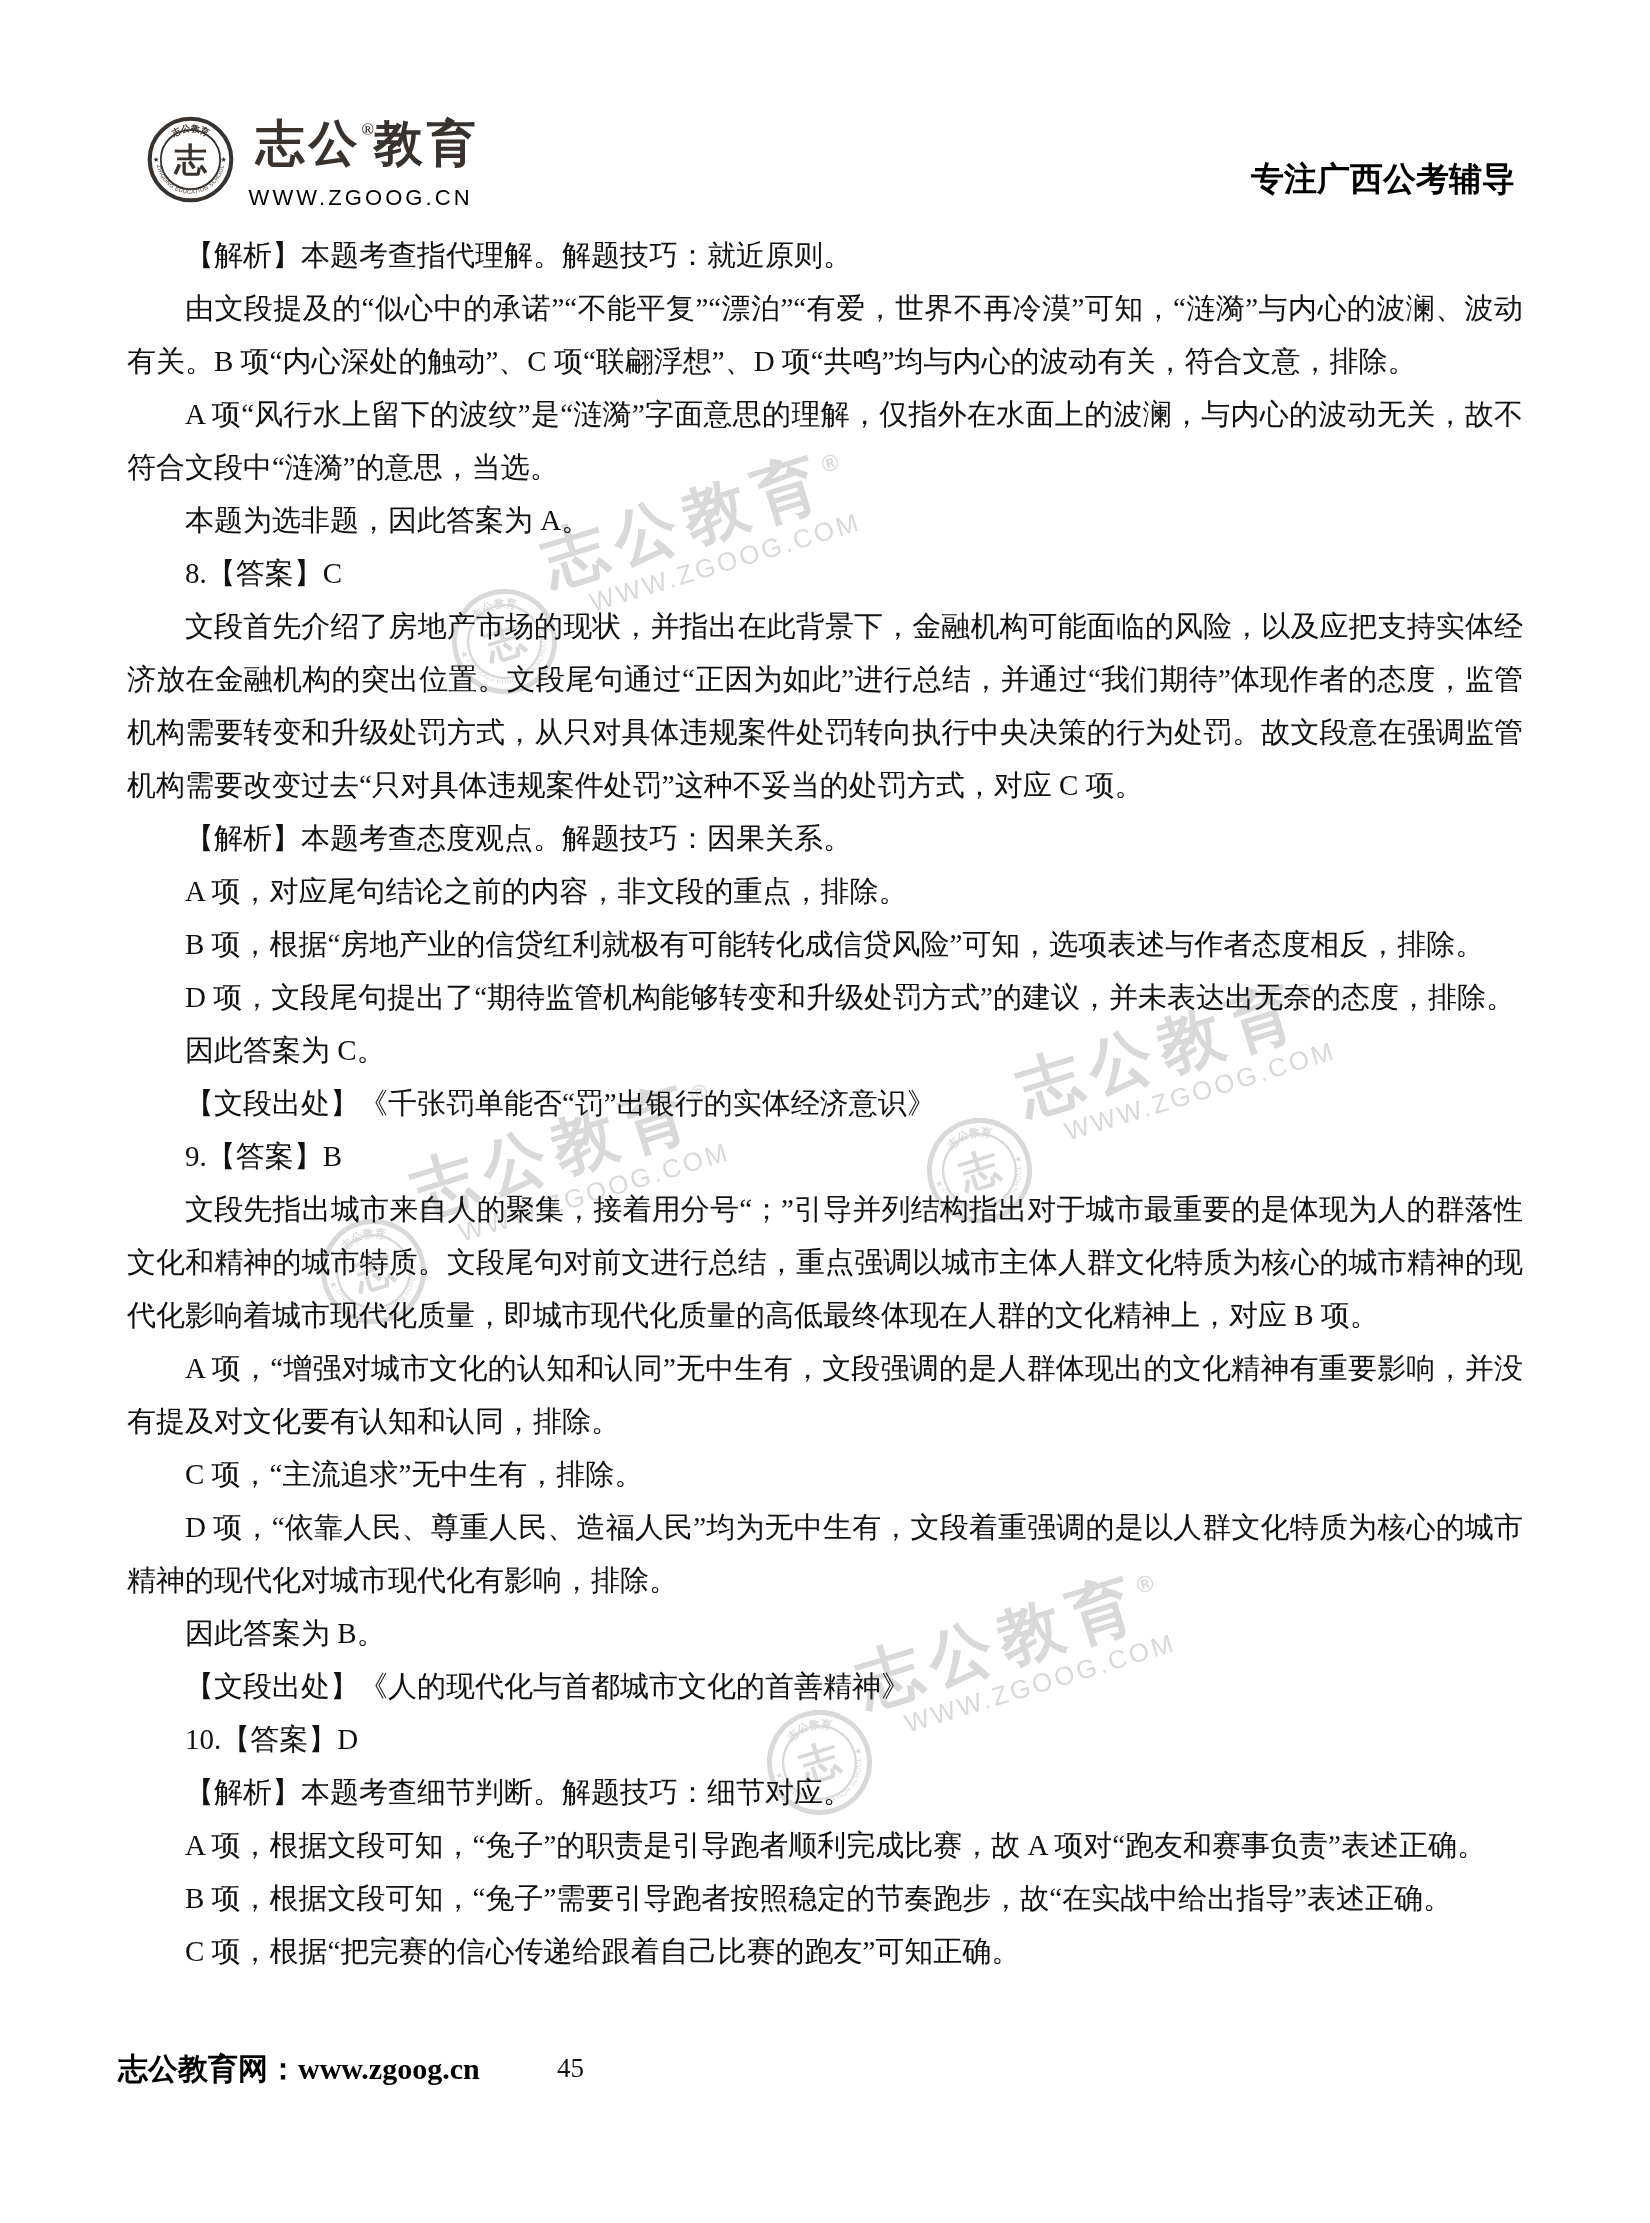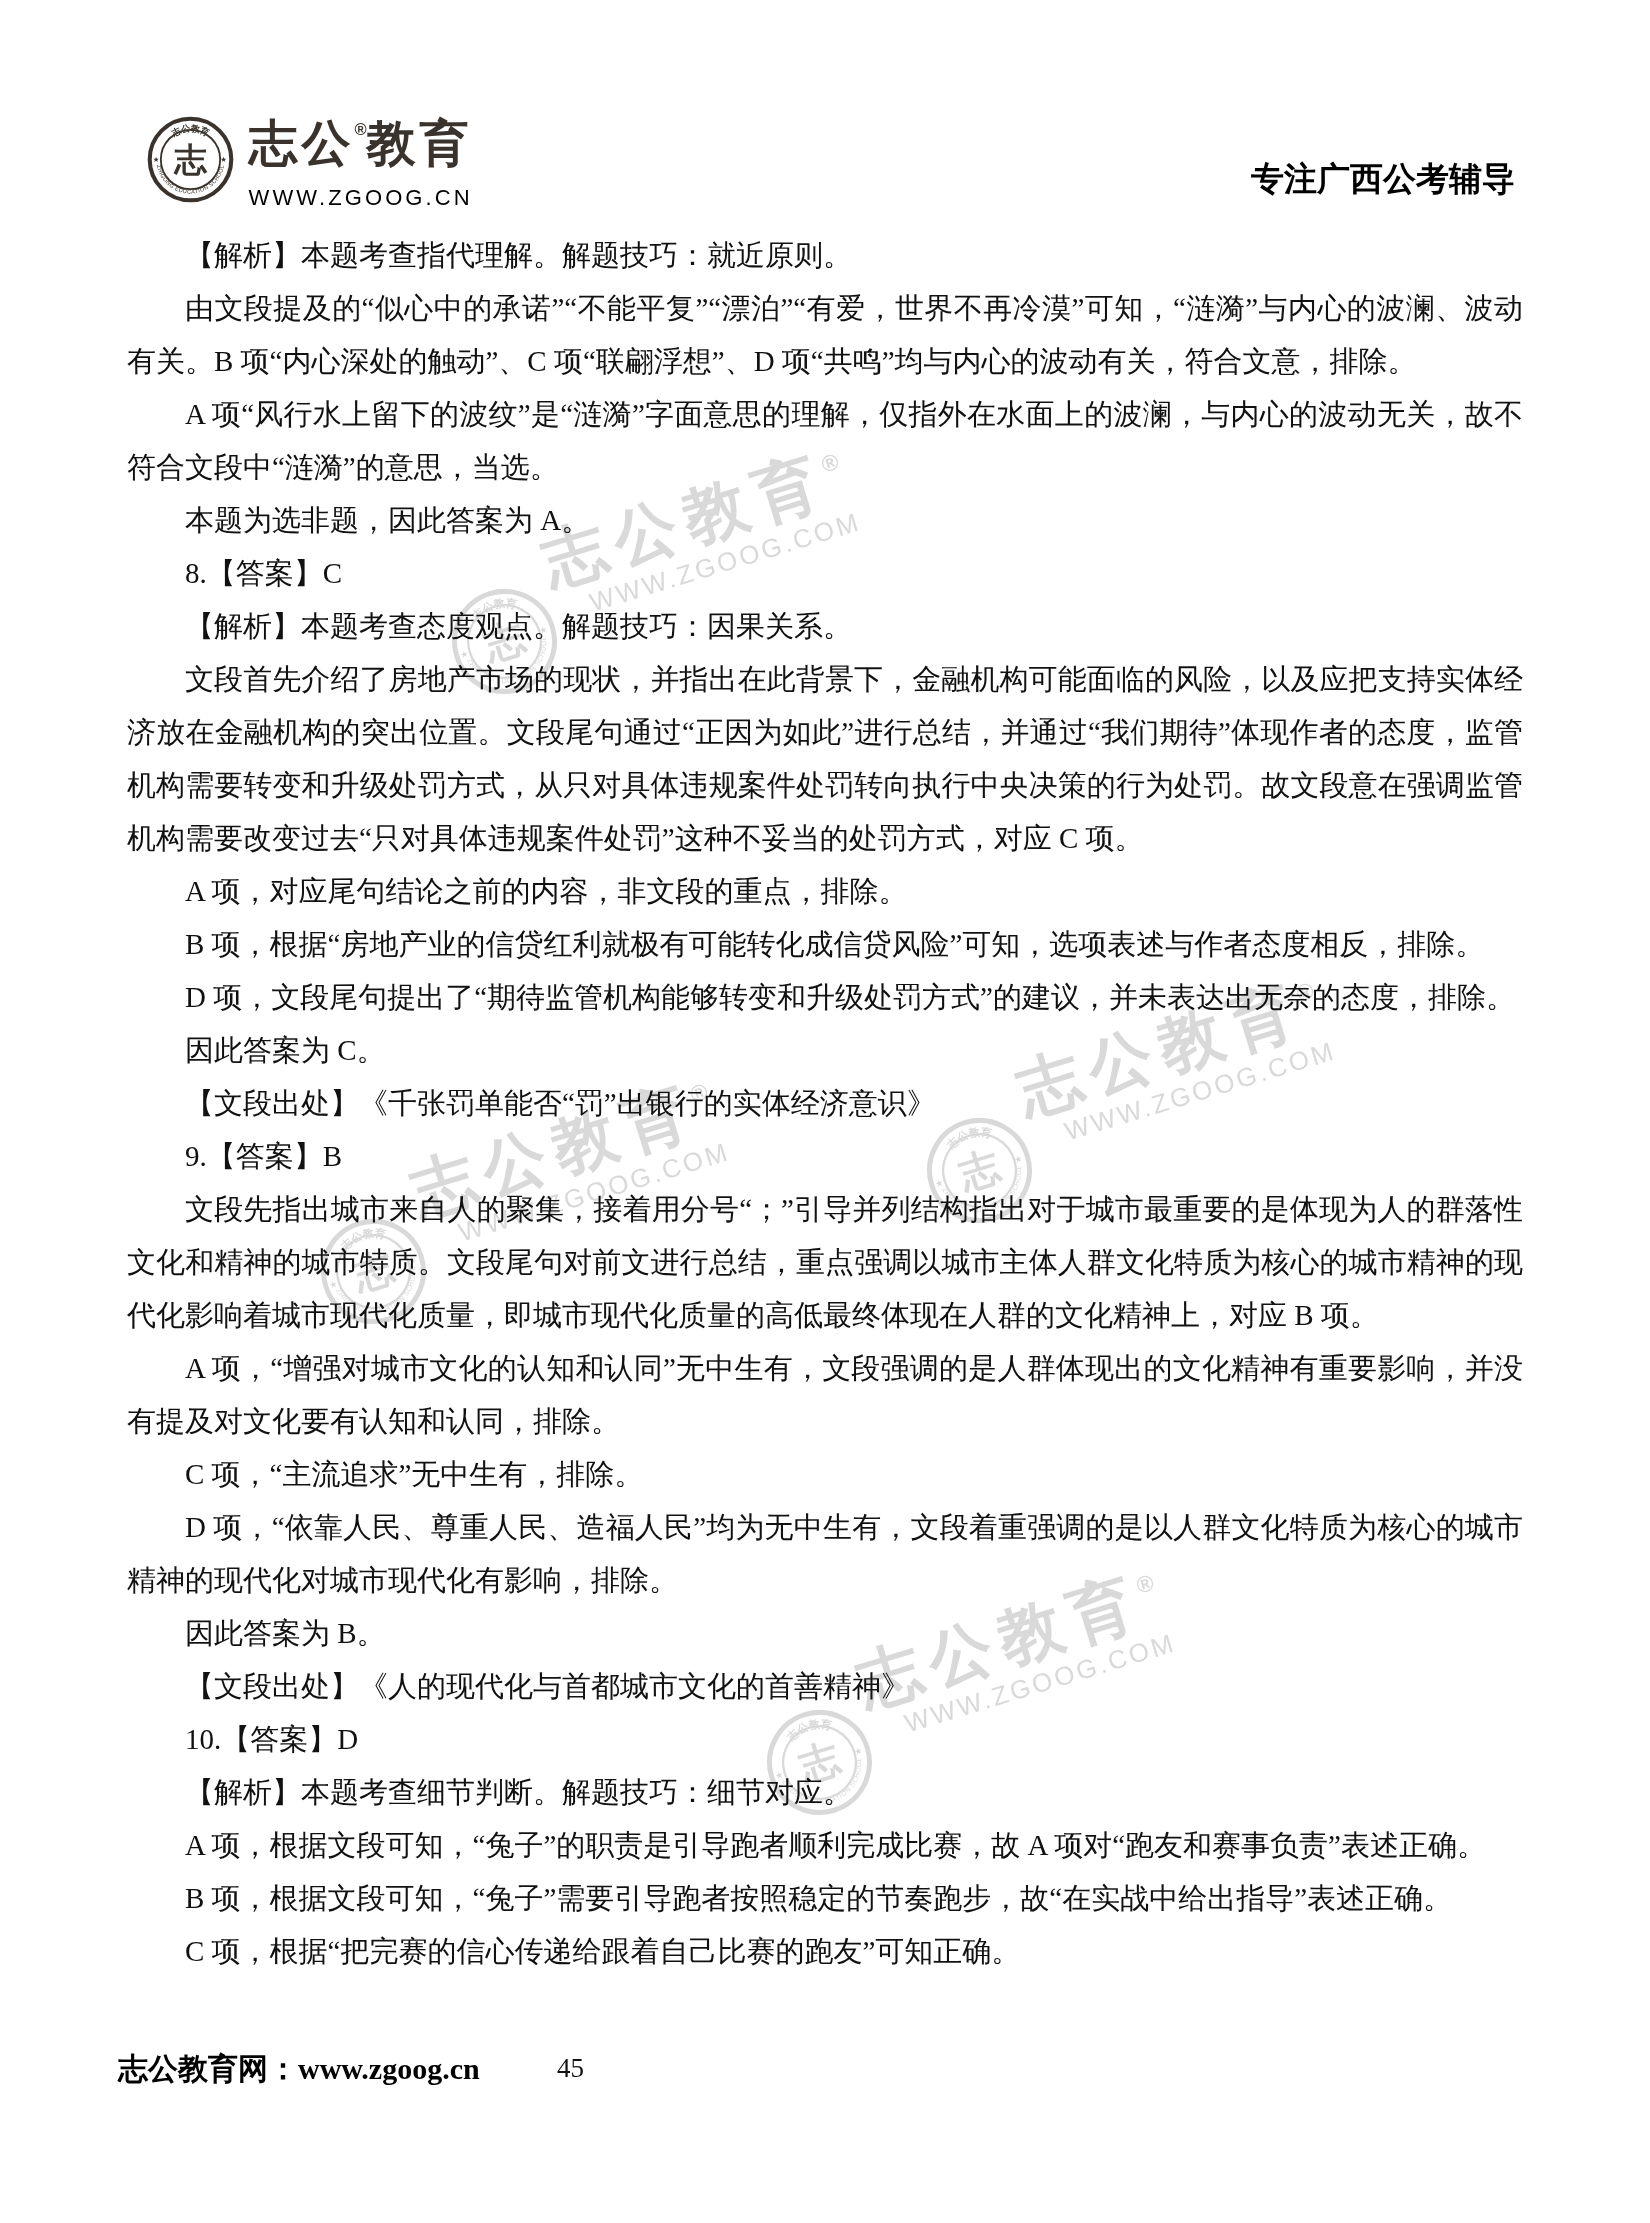--- a/index.html
+++ b/index.html
@@ -32,22 +32,22 @@
   }
   .wm-t1{left:437px;top:500px;}
   .wm-t2{left:912px;top:1029px;}
   .wm-t3{left:306px;top:1130px;}
   .wm-t4{left:752px;top:1621px;}
   
   .logo{position:absolute;left:146px;top:115px;display:flex;align-items:flex-start;gap:13.6px;color:#3a332d;}
   .logo-seal{width:89px;height:89px;}
   .logo-text{padding-top:3.9px;}
   .logo-name{
-    font-family:Liberation Sans, sans-serif;
-    font-weight:900;font-size:49px;line-height:1;letter-spacing:3.9px;color:#3a332d;
+    font-family:Liberation Serif, serif;
+    font-weight:900;font-size:49px;line-height:1;letter-spacing:3.9px;color:#3a332d;margin-left:7px;
   }
   .logo-reg{font-size:16.5px;vertical-align:25px;letter-spacing:0;}
   .logo-url{
     font-family:"Liberation Sans","DejaVu Sans",sans-serif;
     font-size:22px;letter-spacing:3.1px;margin-top:17px;color:#000000;font-weight:500;
   }
   .tagline{
     position:absolute;right:136px;top:157px;
     font-size:33px;font-weight:bold;color:#000;
   }
@@ -151,22 +151,22 @@
     </div>
     <div class="tagline">专注广西公考辅导</div>
   </header>
 
   <main class="content">
       <p class="para">【解析】本题考查指代理解。解题技巧：就近原则。</p>
       <p class="para">由文段提及的“似心中的承诺”“不能平复”“漂泊”“有爱，世界不再冷漠”可知，“涟漪”与内心的波澜、波动有关。B 项“内心深处的触动”、C 项“联翩浮想”、D 项“共鸣”均与内心的波动有关，符合文意，排除。</p>
       <p class="para">A 项“风行水上留下的波纹”是“涟漪”字面意思的理解，仅指外在水面上的波澜，与内心的波动无关，故不符合文段中“涟漪”的意思，当选。</p>
       <p class="para">本题为选非题，因此答案为 A。</p>
       <p class="para">8.【答案】C</p>
+      <p class="para">文段首先介绍了房地产市场的现状，并指出在此背景下，金融机构可能面临的风险，以及应把支持实体经济放在金融机构的突出位置。文段尾句通过“正因为如此”进行总结，并通过“我们期待”体现作者的态度，监管机构需要转变和升级处罚方式，从只对具体违规案件处罚转向执行中央决策的行为处罚。故文段意在强调监管机构需要改变过去“只对具体违规案件处罚”这种不妥当的处罚方式，对应 C 项。</p>
       <p class="para">【解析】本题考查态度观点。解题技巧：因果关系。</p>
-      <p class="para">文段首先介绍了房地产市场的现状，并指出在此背景下，金融机构可能面临的风险，以及应把支持实体经济放在金融机构的突出位置。文段尾句通过“正因为如此”进行总结，并通过“我们期待”体现作者的态度，监管机构需要转变和升级处罚方式，从只对具体违规案件处罚转向执行中央决策的行为处罚。故文段意在强调监管机构需要改变过去“只对具体违规案件处罚”这种不妥当的处罚方式，对应 C 项。</p>
       <p class="para">A 项，对应尾句结论之前的内容，非文段的重点，排除。</p>
       <p class="para">B 项，根据“房地产业的信贷红利就极有可能转化成信贷风险”可知，选项表述与作者态度相反，排除。</p>
       <p class="para">D 项，文段尾句提出了“期待监管机构能够转变和升级处罚方式”的建议，并未表达出无奈的态度，排除。</p>
       <p class="para">因此答案为 C。</p>
       <p class="para">【文段出处】《千张罚单能否“罚”出银行的实体经济意识》</p>
       <p class="para">9.【答案】B</p>
       <p class="para">文段先指出城市来自人的聚集，接着用分号“；”引导并列结构指出对于城市最重要的是体现为人的群落性文化和精神的城市特质。文段尾句对前文进行总结，重点强调以城市主体人群文化特质为核心的城市精神的现代化影响着城市现代化质量，即城市现代化质量的高低最终体现在人群的文化精神上，对应 B 项。</p>
       <p class="para">A 项，“增强对城市文化的认知和认同”无中生有，文段强调的是人群体现出的文化精神有重要影响，并没有提及对文化要有认知和认同，排除。</p>
       <p class="para">C 项，“主流追求”无中生有，排除。</p>
       <p class="para">D 项，“依靠人民、尊重人民、造福人民”均为无中生有，文段着重强调的是以人群文化特质为核心的城市精神的现代化对城市现代化有影响，排除。</p>

